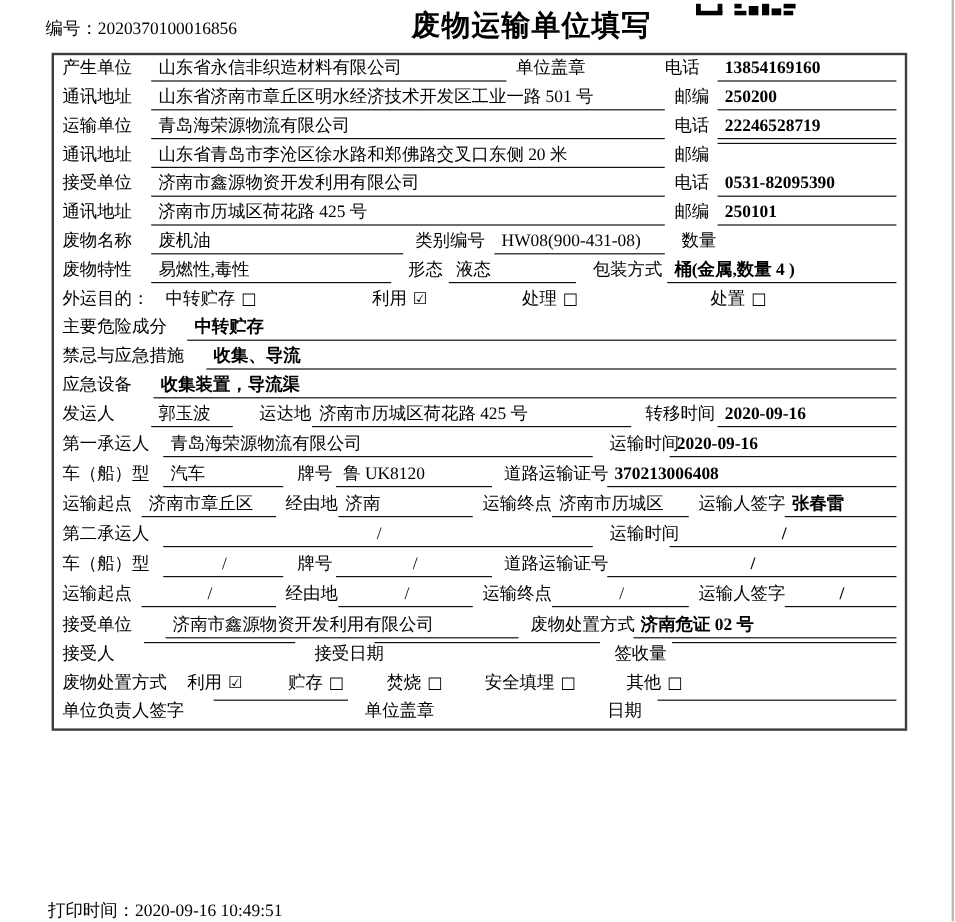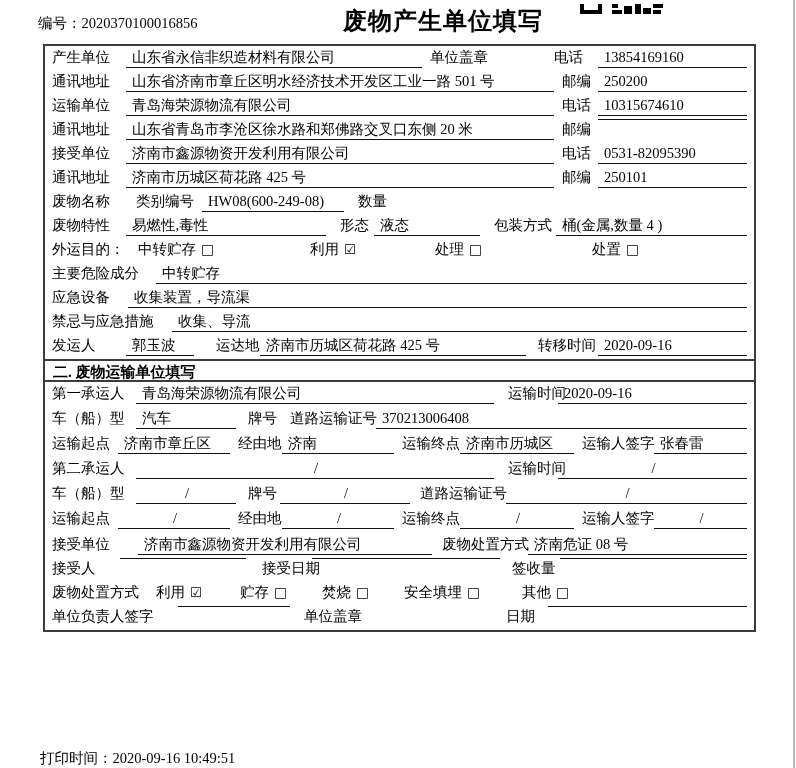--- a/index.html
+++ b/index.html
@@ -20,33 +20,33 @@
 
   .sec-body { padding:1px 7px 0 7px; }
   .row { display:flex; align-items:flex-start; height:24px; font-size:14.5px;
          white-space:nowrap; line-height:20px; }
   .s2 .row { height:25px; }
   .notice { height:32px; line-height:30px; padding:0 7px; font-size:14.5px;
             border-bottom:2px solid #3c3c3c; white-space:nowrap; }
 
   .lbl { flex-shrink:0; }
   .u { border-bottom:1px solid #111; padding:0 4px 0 6px; flex-shrink:0; overflow:hidden; }
-  .fx { flex:1 1 auto; }
+  .fx { flex:1 1 auto;font-weight:bold; }
   .cb { font-family:"DejaVu Sans",sans-serif; font-size:13.5px; padding-left:5px; }
   .opt { display:inline-flex; align-items:flex-end; flex-shrink:0; }
 
   .footer { position:absolute; left:40px; top:749px; font-size:14.5px; white-space:nowrap; }
 </style>
 </head>
 <body>
 
 <div class="serial">
   <span>编号：</span><span>2020370100016856</span>
 </div>
-<div class="doc-title">废物产生单位填写</div>
+<div class="doc-title">废物运输单位填写</div>
 <div class="qr-frag">
   <svg width="88" height="10" viewBox="0 0 88 10" xmlns="http://www.w3.org/2000/svg">
     <g fill="#000">
       <rect x="2" y="0" width="4" height="8"></rect>
         <rect x="2" y="6" width="22" height="4"></rect>
       <rect x="20" y="0" width="4" height="8"></rect>
         <rect x="34" y="0" width="6" height="4"></rect>
       <rect x="34" y="6" width="10" height="4"></rect>
         <rect x="46" y="2" width="8" height="8"></rect>
       <rect x="57" y="0" width="6" height="10"></rect>
@@ -73,21 +73,21 @@
       <span class="lbl" style="width:74px">通讯地址</span>
       <span class="u" style="width:428px">山东省济南市章丘区明水经济技术开发区工业一路 501 号</span>
       <span class="lbl" style="width:44px;padding-left:8px">邮编</span>
       <span class="u fx">250200</span>
     </div>
 
     <div class="row">
       <span class="lbl" style="width:74px">运输单位</span>
       <span class="u" style="width:428px">青岛海荣源物流有限公司</span>
       <span class="lbl" style="width:44px;padding-left:8px">电话</span>
-      <span class="u fx">10315674610</span>
+      <span class="u fx">22246528719</span>
     </div>
 
     <div class="row">
       <span class="lbl" style="width:74px">通讯地址</span>
       <span class="u" style="width:428px">山东省青岛市李沧区徐水路和郑佛路交叉口东侧 20 米</span>
       <span class="lbl" style="width:44px;padding-left:8px">邮编</span>
       <span class="u fx"></span>
     </div>
 
     <div class="row">
@@ -99,22 +99,23 @@
 
     <div class="row">
       <span class="lbl" style="width:74px">通讯地址</span>
       <span class="u" style="width:428px">济南市历城区荷花路 425 号</span>
       <span class="lbl" style="width:44px;padding-left:8px">邮编</span>
       <span class="u fx">250101</span>
     </div>
 
     <div class="row">
       <span class="lbl" style="width:74px">废物名称</span>
+      <span class="u" style="width:210px">废机油</span>
       <span class="lbl" style="width:76px;padding-left:10px">类别编号</span>
-      <span class="u" style="width:142px">HW08(600-249-08)</span>
+      <span class="u" style="width:142px">HW08(900-431-08)</span>
       <span class="lbl" style="width:52px;padding-left:14px">数量</span>
     </div>
 
     <div class="row">
       <span class="lbl" style="width:74px">废物特性</span>
       <span class="u" style="width:200px">易燃性,毒性</span>
       <span class="lbl" style="width:48px;padding-left:14px">形态</span>
       <span class="u" style="width:106px">液态</span>
       <span class="lbl" style="width:76px;padding-left:14px">包装方式</span>
       <span class="u fx">桶(金属,数量  4 )</span>
@@ -139,53 +140,53 @@
         <span class="cb">□</span>
       </span>
     </div>
 
     <div class="row">
       <span class="lbl" style="width:104px">主要危险成分</span>
       <span class="u fx">中转贮存</span>
     </div>
 
     <div class="row">
+      <span class="lbl" style="width:120px">禁忌与应急措施</span>
+      <span class="u fx">收集、导流</span>
+    </div>
+
+    <div class="row">
       <span class="lbl" style="width:76px">应急设备</span>
       <span class="u fx">收集装置，导流渠</span>
-    </div>
-
-    <div class="row">
-      <span class="lbl" style="width:120px">禁忌与应急措施</span>
-      <span class="u fx">收集、导流</span>
     </div>
 
     <div class="row">
       <span class="lbl" style="width:74px">发运人</span>
       <span class="u" style="width:68px">郭玉波</span>
       <span class="lbl" style="width:66px;padding-left:22px">运达地</span>
       <span class="u" style="width:266px">济南市历城区荷花路 425 号</span>
       <span class="lbl" style="width:72px;padding-left:12px">转移时间</span>
       <span class="u fx">2020-09-16</span>
     </div>
   </div>
 
-  <div class="sec-h mid">二. 废物运输单位填写</div>
   <div class="sec-body s2">
 
     <div class="row">
       <span class="lbl" style="width:84px">第一承运人</span>
       <span class="u" style="width:358px">青岛海荣源物流有限公司</span>
       <span class="lbl" style="width:64px;padding-left:14px">运输时间</span>
       <span class="u fx">2020-09-16</span>
     </div>
 
     <div class="row">
       <span class="lbl" style="width:84px">车（船）型</span>
       <span class="u" style="width:100px">汽车</span>
       <span class="lbl" style="width:44px;padding-left:12px">牌号</span>
+      <span class="u" style="width:130px">鲁 UK8120</span>
       <span class="lbl" style="width:96px;padding-left:10px">道路运输证号</span>
       <span class="u fx">370213006408</span>
     </div>
 
     <div class="row">
       <span class="lbl" style="width:66px">运输起点</span>
       <span class="u" style="width:112px">济南市章丘区</span>
       <span class="lbl" style="width:52px;padding-left:8px">经由地</span>
       <span class="u" style="width:112px">济南</span>
       <span class="lbl" style="width:66px;padding-left:8px">运输终点</span>
@@ -221,21 +222,21 @@
       <span class="u fx" style="text-align:center">/</span>
     </div>
   </div>
 
   <div class="sec-body s3">
 
     <div class="row">
       <span class="lbl" style="width:86px">接受单位</span>
       <span class="u" style="width:294px">济南市鑫源物资开发利用有限公司</span>
       <span class="lbl" style="width:96px;padding-left:10px">废物处置方式</span>
-      <span class="u fx">济南危证 08 号</span>
+      <span class="u fx">济南危证 02 号</span>
     </div>
 
     <div class="row">
       <span class="lbl" style="width:68px">接受人</span>
       <span class="u" style="width:126px"></span>
       <span class="lbl" style="width:66px;padding-left:16px">接受日期</span>
       <span class="u" style="width:188px"></span>
       <span class="lbl" style="width:60px;padding-left:12px">签收量</span>
       <span class="u fx"></span>
     </div>

